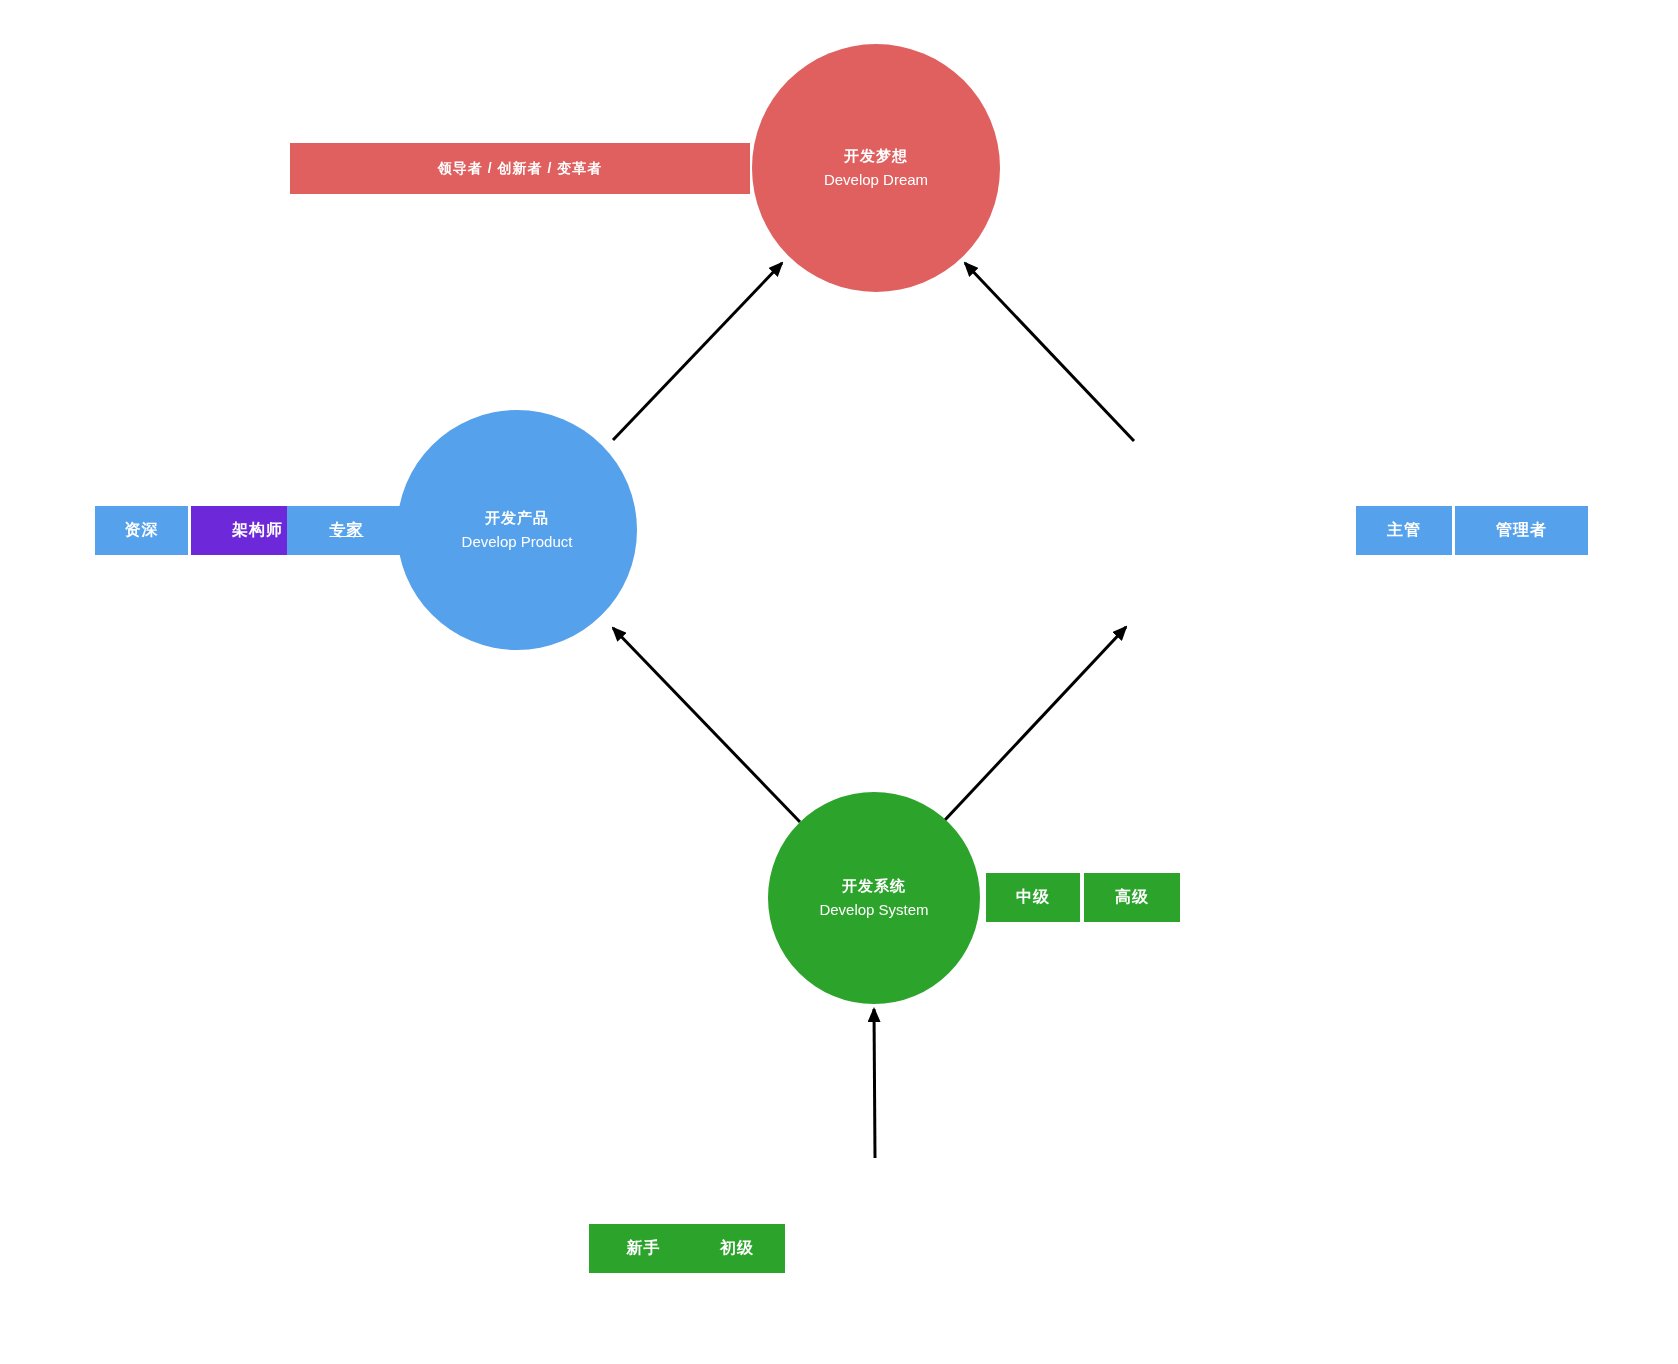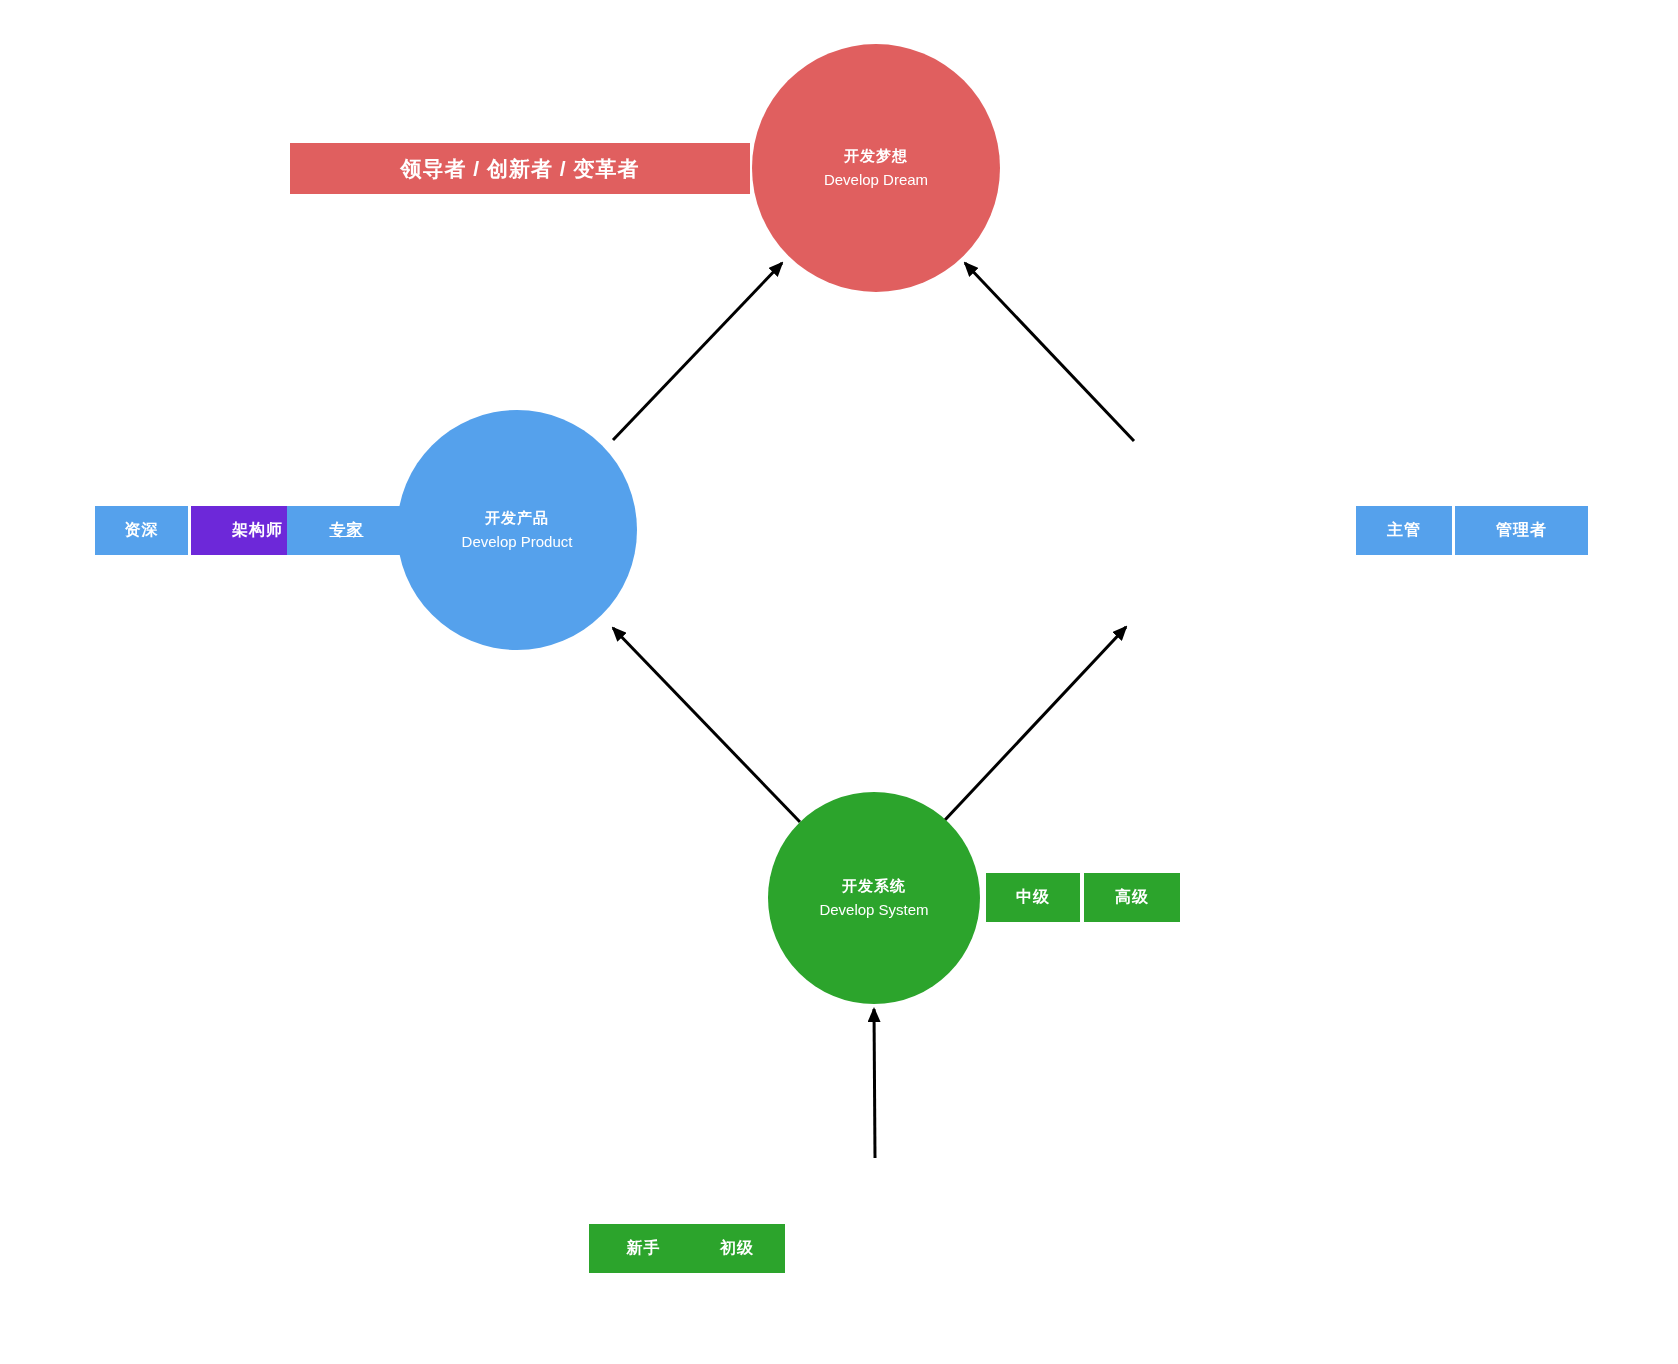--- a/index.html
+++ b/index.html
@@ -53,21 +53,21 @@
     position: absolute;
     display: flex;
     align-items: center;
     justify-content: center;
     color: #ffffff;
     font-size: 16px;
     font-weight: 600;
     height: 49px;
     letter-spacing: 1px;
   }
-  .tag-dream    { left: 290px;  top: 143px;  width: 460px; height: 51px; font-size: 21px; }
+  .tag-dream    { left: 290px;  top: 143px;  width: 460px; height: 51px; font-size: 14px; }
   .tag-senior   { left: 95px;   top: 506px;  width: 93px; }
   .tag-architect{ left: 191px;  top: 506px;  width: 93px; }
   .tag-expert   { left: 287px;  top: 506px;  width: 119px; text-decoration: underline; }
   .tag-lead     { left: 1356px; top: 506px;  width: 96px; }
   .tag-manager  { left: 1455px; top: 506px;  width: 133px; }
   .tag-mid      { left: 986px;  top: 873px;  width: 94px; }
   .tag-advanced { left: 1084px; top: 873px;  width: 96px; }
   .tag-newbie   { left: 589px;  top: 1224px; width: 109px; }
   .tag-junior   { left: 689px;  top: 1224px; width: 96px; }
 

